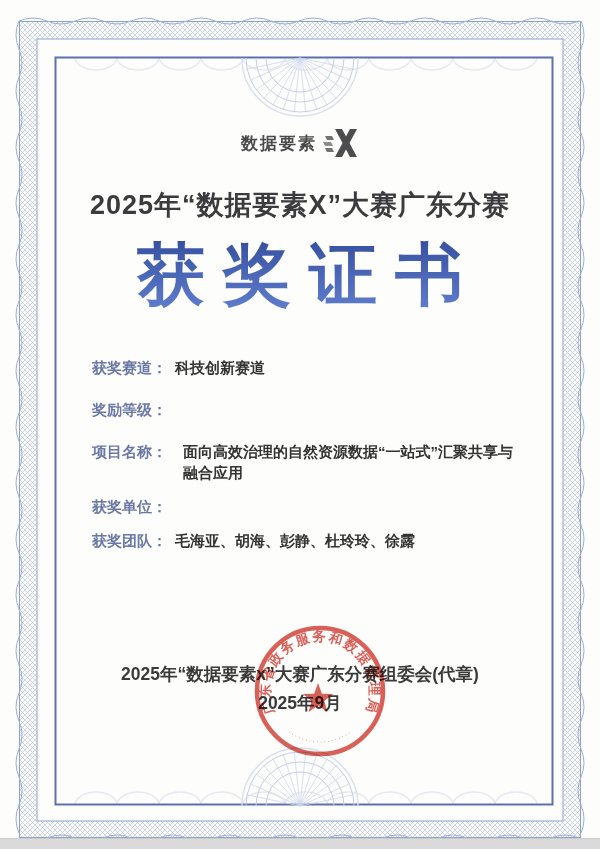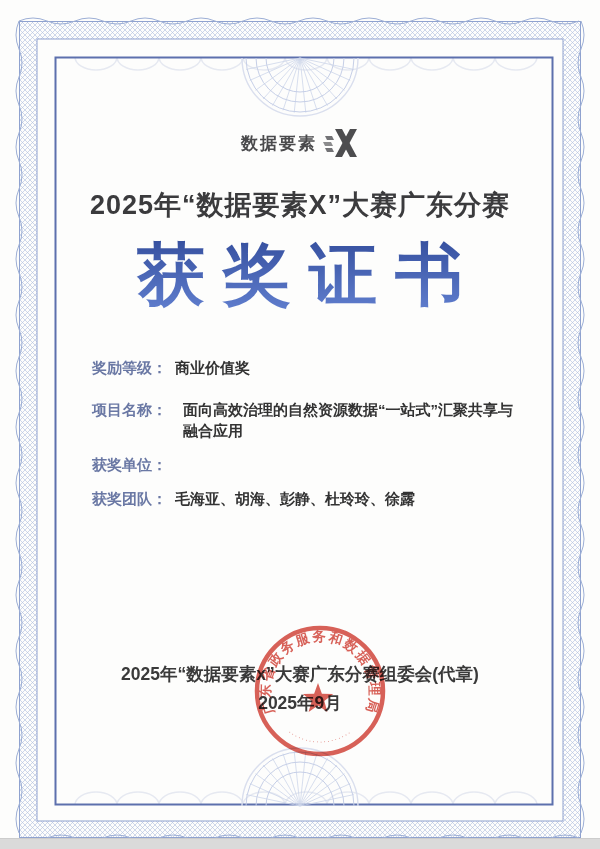--- a/index.html
+++ b/index.html
@@ -84,22 +84,25 @@
         <polygon points="27,1 34,1 19,29 12,29" fill="#4d4d4f"></polygon>
       </svg>
     </div>
 
     <div class="comp-title">2025年“数据要素X”大赛广东分赛</div>
 
     <h1 class="award-title" style="margin:0;">获奖证书</h1>
 
     <div class="fields">
       <div class="row">
+        <span class="lbl">获奖赛道：</span>
+        <span class="val">科技创新赛道</span>
+      </div>
+      <div class="row">
         <span class="lbl">奖励等级：</span>
-        <span class="val">商业价值奖</span>
       </div>
       <div class="row tight">
         <span class="lbl">项目名称：</span>
         <span class="val">面向高效治理的自然资源数据“一站式”汇聚共享与融合应用</span>
       </div>
       <div class="row tight">
         <span class="lbl">获奖单位：</span>
       </div>
       <div class="row">
         <span class="lbl">获奖团队：</span>

